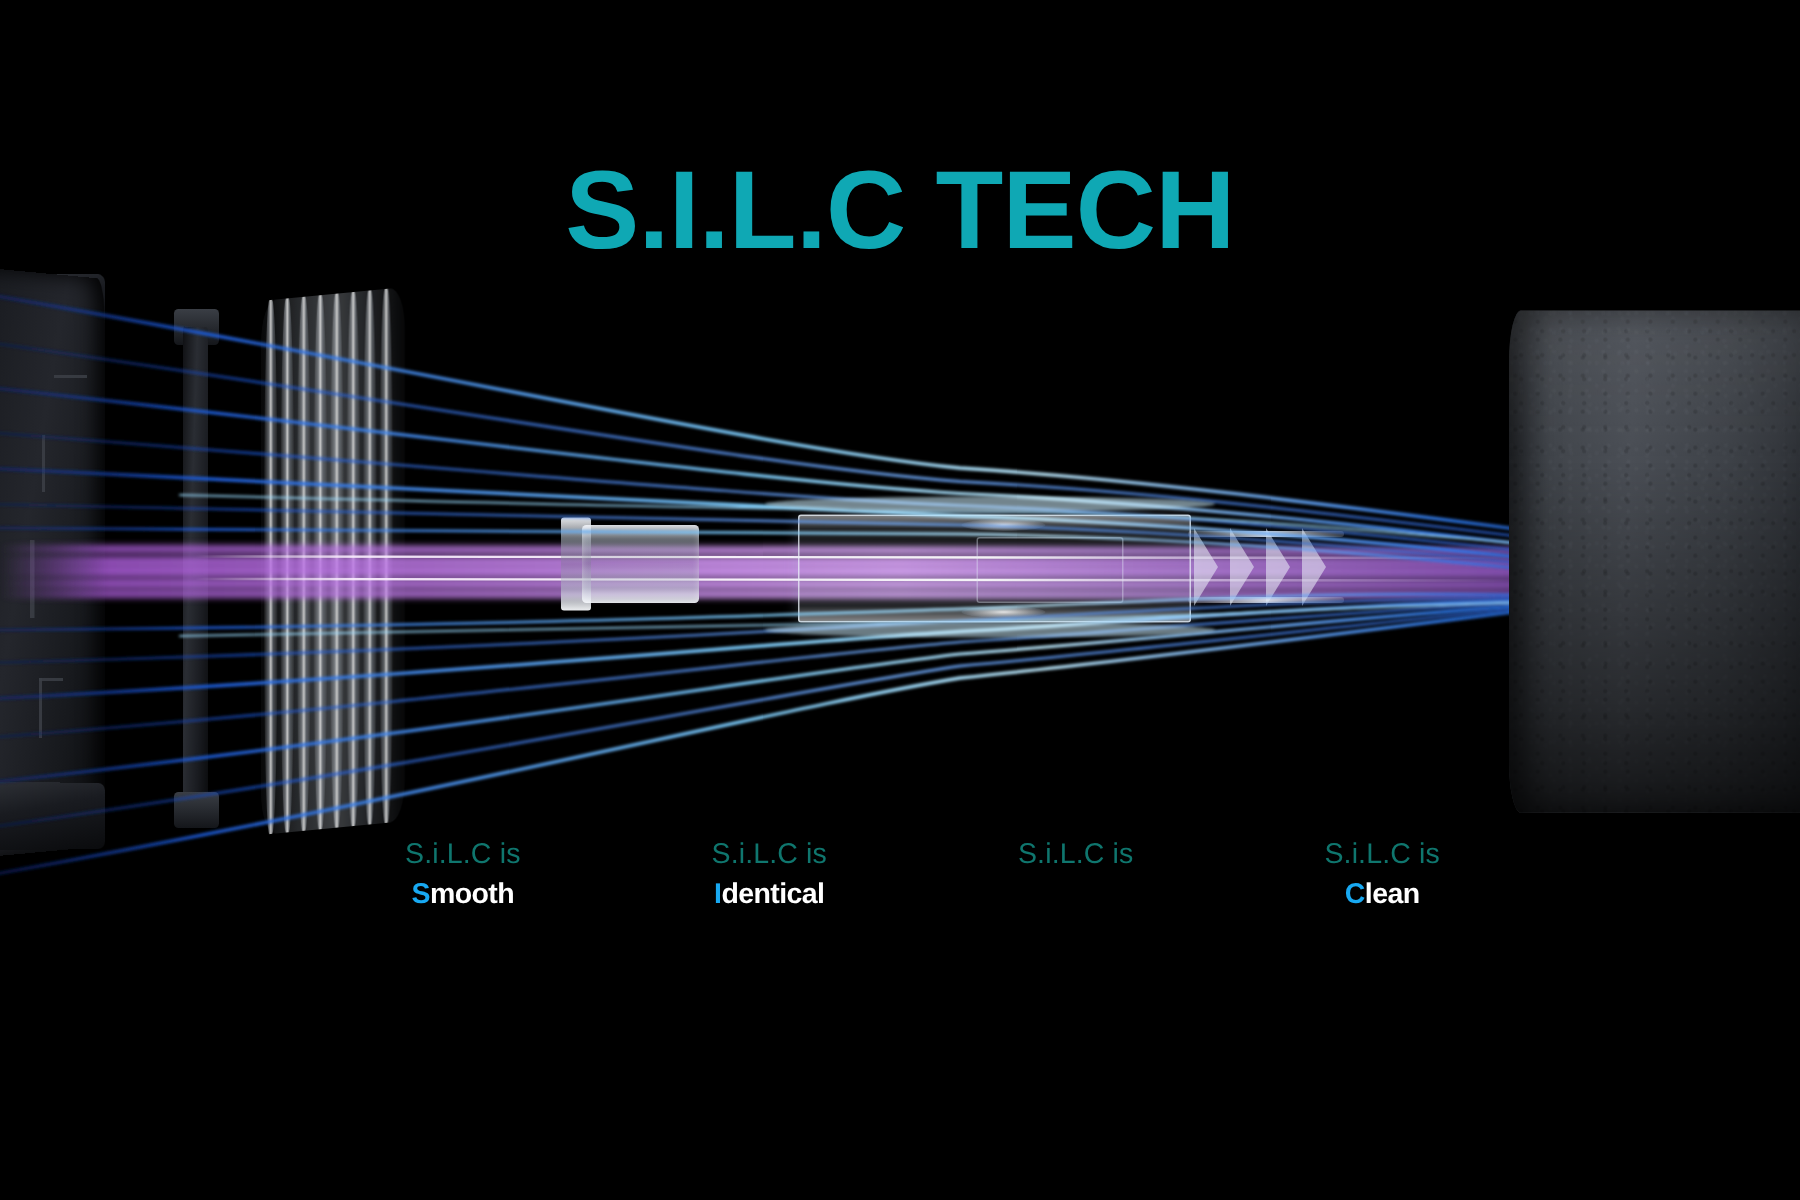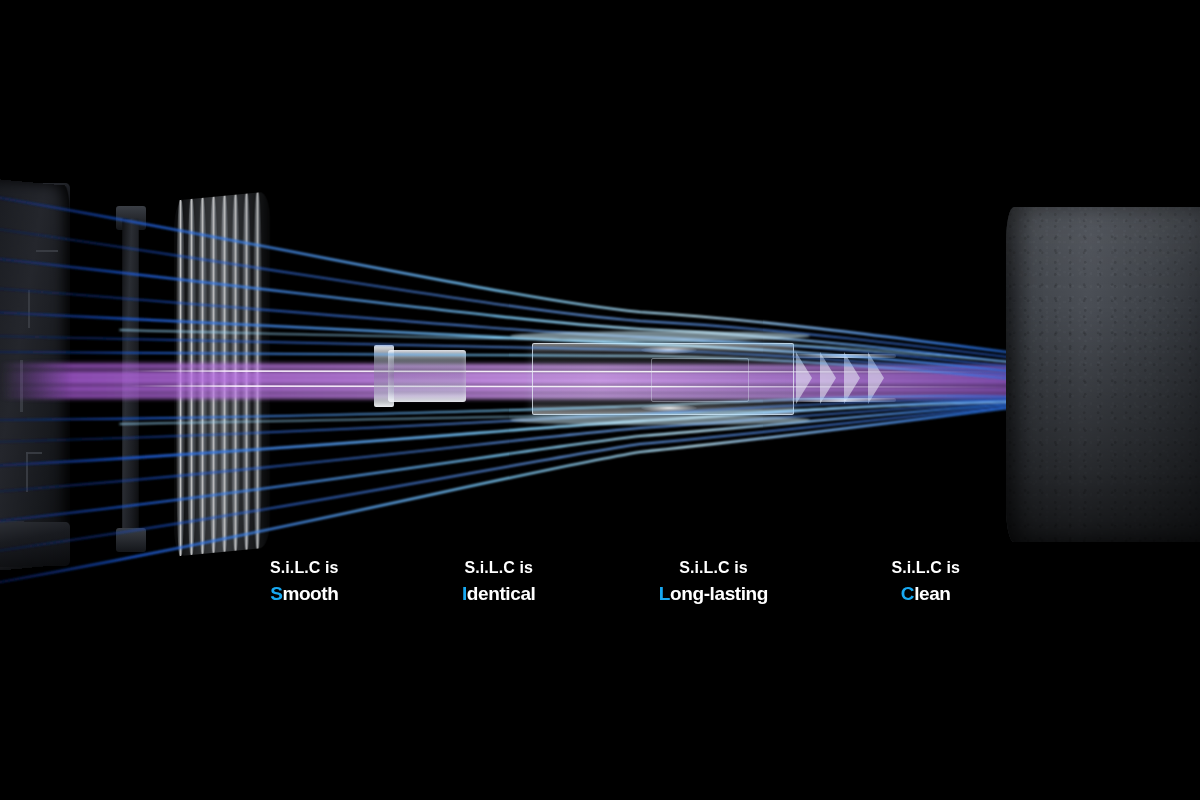--- a/index.html
+++ b/index.html
@@ -284,23 +284,23 @@
     position: absolute;
     left: 270px;
     top: 560px;
     width: 690px;
     display: flex;
     align-items: flex-start;
     justify-content: space-between;
   }
   .feature { text-align: center; }
   .feature-kicker {
-    font-size: 16px;
-    font-weight: 700;
-    color: #ffffff;
+    font-size: 19px;
+    font-weight: 400;
+    color: #0f766e;
     letter-spacing: .1px;
     line-height: 1;
     margin-bottom: 8px;
     white-space: nowrap;
   }
   .feature-label {
     font-size: 19px;
     font-weight: 700;
     color: #ffffff;
     line-height: 1;
@@ -436,36 +436,36 @@
       </g>
 
       <ellipse cx="660" cy="336" rx="150" ry="5" fill="#CFF0FF" opacity=".55" filter="url(#softGlowB)"></ellipse>
       <ellipse cx="660" cy="420" rx="150" ry="5" fill="#CFF0FF" opacity=".5" filter="url(#softGlowB)"></ellipse>
     </svg>
 
     <div class="block-right"></div>
     <div class="block-right-shade"></div>
   </div>
 
+  <div class="title">S.I.L.C TECH</div>
 
   <div class="features">
 
     <div class="feature">
       <div class="feature-kicker">S.i.L.C is</div>
       <div class="feature-label"><span class="accent">S</span><span>mooth</span></div>
     </div>
 
     <div class="feature">
       <div class="feature-kicker">S.i.L.C is</div>
       <div class="feature-label"><span class="accent">I</span><span>dentical</span></div>
     </div>
 
     <div class="feature">
       <div class="feature-kicker">S.i.L.C is</div>
-      <div class="feature-label"><span class="accent">L</span><span>ong-lasting</span></div>
     </div>
 
     <div class="feature">
       <div class="feature-kicker">S.i.L.C is</div>
       <div class="feature-label"><span class="accent">C</span><span>lean</span></div>
     </div>
 
   </div>
 </div>
 

